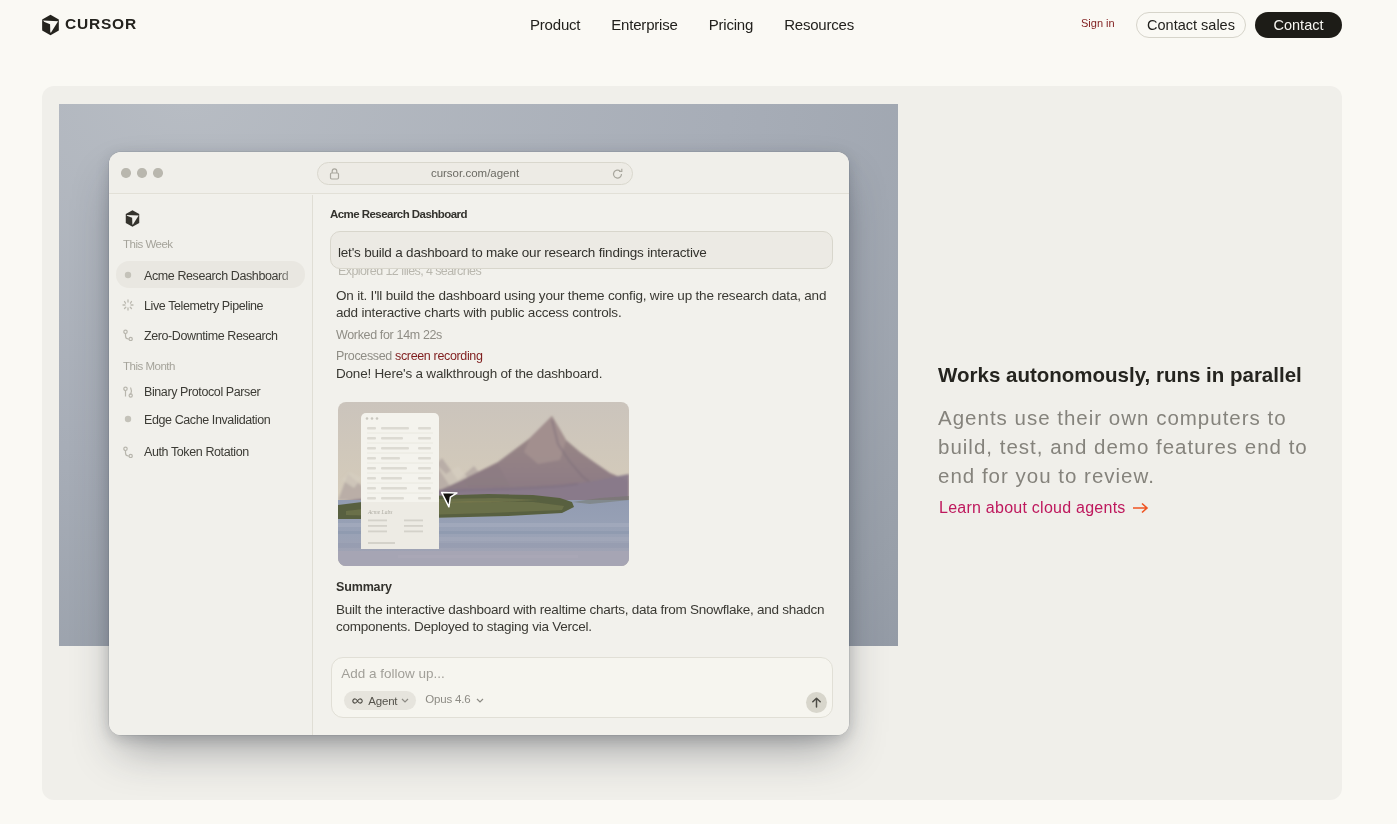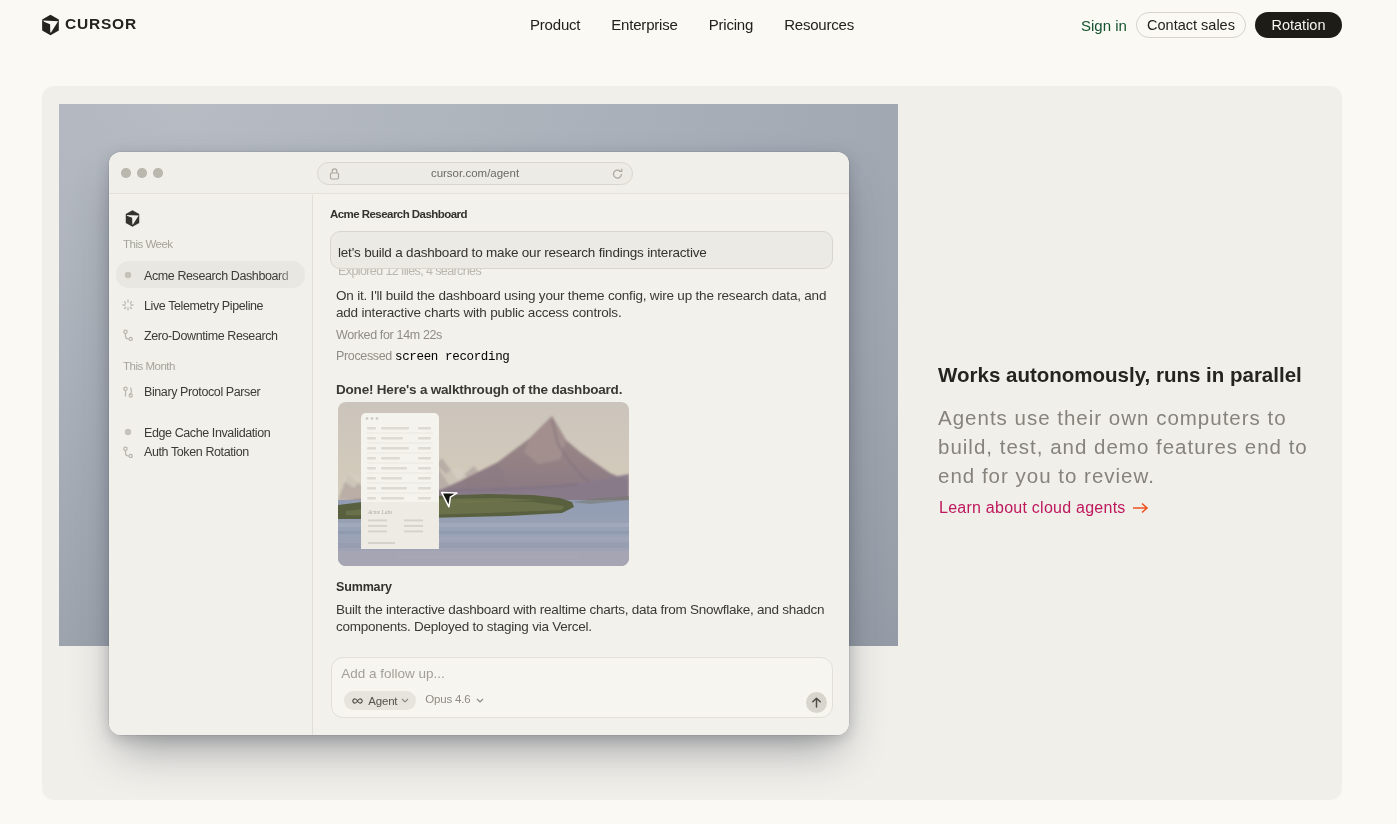--- a/index.html
+++ b/index.html
@@ -3,21 +3,21 @@
 <meta charset="utf-8">
 <style>
   * { margin:0; padding:0; box-sizing:border-box; }
   html,body { width:1397px; height:824px; overflow:hidden; }
   body { font-family:"Liberation Sans", sans-serif; background:#faf9f4; position:relative; }
   .abs { position:absolute; }
 
   
   .nav-links { left:530px; top:0; display:flex; gap:31px;justify-content:center; }
   .nav-links a { letter-spacing:-0.2px; font-size:15px; color:#22211d; text-decoration:none; line-height:50px; }
-  .signin { left:1081px; top:17px; font-size:15px; color:#14532d; }
+  .signin { left:1081px; top:17px; font-size:11px; color:#7f1d1d; }
   .btn-outline { left:1136px; top:12px; width:110px; height:26px; border:1px solid #d6d4ca; border-radius:13.5px; font-size:14.5px; color:#22211d; text-align:center; line-height:24.5px; }
   .btn-dark { left:1255px; top:12px; width:87px; height:26px; background:#1d1c17; border-radius:13.5px; font-size:14.5px; color:#f7f6f1; text-align:center; line-height:26px; }
 
   
   .card { left:42px; top:86px; width:1300px; height:714px; background:#f0efea; border-radius:12px; }
   .panel { left:17px; top:18px; width:839px; height:542px; border-radius:0;
            background:radial-gradient(135% 135% at 15% 0%, #b7bcc3 0%, #a7adb7 48%, #989fa9 88%, #939aa5 100%); }
 
   
   .win { left:50px; top:48px; width:740px; height:583px; border-radius:12px; background:#f2f1ec;
@@ -34,21 +34,21 @@
   .sel-pill { left:7px; top:66px; width:189px; height:27px; background:#e9e7e1; border-radius:13px; }
   .fadeR { -webkit-mask-image:linear-gradient(90deg,#000 82%,transparent 98%); mask-image:linear-gradient(90deg,#000 82%,transparent 98%); width:161px; overflow:hidden; }
 
   .main { left:205px; top:43px; width:535px; height:540px; background:#f2f1ec; }
   .m-title { left:16px; top:12.5px; font-size:11.5px; font-weight:bold; color:#33322d; letter-spacing:-0.55px; }
   .inputbox { left:16px; top:36px; width:503px; height:37.5px; background:#eceae4; border:1px solid #d8d6cc; border-radius:10px; z-index:3; }
   .inputbox .t { position:absolute; left:7px; top:13px; font-size:13.5px; color:#33322d; white-space:nowrap; letter-spacing:-0.2px; }
   .explored { left:24px; top:69px; font-size:12.5px; color:#b9b7ae; z-index:1; letter-spacing:-0.6px; }
   .msg { left:22px; font-size:13.5px; color:#3a3933; line-height:17.5px; letter-spacing:-0.2px; }
   .gray { color:#8f8d85; }
-  .lightgray { color:#000000;font-family:Liberation Mono, monospace; }
+  .lightgray { color:#7f1d1d; }
 
   .thumb { left:24px; top:207px; width:291px; height:164px; border-radius:8px; overflow:hidden; }
 
   .summary-h { left:22px; top:384.7px; font-size:12.5px; font-weight:bold; color:#33322d; letter-spacing:-0.15px; }
   .sum-p { left:22px; top:406.2px; width:540px; font-size:13.5px; color:#3a3933; line-height:17px; letter-spacing:-0.25px; }
 
   .followup { left:17.3px; top:461.5px; width:501.5px; height:61.5px; background:#f6f5ef; border:1px solid #e1dfd6; border-radius:12px; }
   .fu-ph { left:9px; top:8px; font-size:13.5px; color:#a19f98; }
   .agent-pill { left:12px; top:33.7px; height:19px; border-radius:10px; background:#e6e4dd; display:flex; align-items:center; padding:0 7px; gap:4px; font-size:11.5px; color:#55534c; letter-spacing:-0.2px; }
   .opus { left:93px; top:35.2px; font-size:11.5px; color:#8d8b84; letter-spacing:-0.2px; }
@@ -70,21 +70,21 @@
     <a>Resources</a>
   </div>
   <svg class="abs" style="left:40px;top:13px;" width="21" height="24" viewBox="0 0 24 26">
     <polygon points="12,1.2 21.5,6.7 21.5,19.3 12,24.8 2.5,19.3 2.5,6.7" fill="#24231e"></polygon>
     <polygon points="3.6,7.9 20.7,8.6 12.3,22.1" fill="#faf9f4"></polygon>
     <polygon points="3.1,8.6 11.5,12.1 11.8,22.6 3.1,17.6" fill="#24231e"></polygon>
   </svg>
   <div class="abs" style="left:65px;top:15px;font-size:15.5px;font-weight:bold;color:#24231e;letter-spacing:.8px;">CURSOR</div>
   <span class="abs signin">Sign in</span>
   <span class="abs btn-outline">Contact sales</span>
-  <span class="abs btn-dark">Rotation</span>
+  <span class="abs btn-dark">Contact</span>
 
   <div class="abs card">
     <div class="abs panel">
       <div class="abs win">
         <div class="abs titlebar">
           <div class="abs dot" style="left:12px;"></div>
           <div class="abs dot" style="left:28px;"></div>
           <div class="abs dot" style="left:44px;"></div>
           <div class="abs urlpill">
             <svg class="abs" style="left:10px;top:4px;" width="13" height="14" viewBox="0 0 13 14">
@@ -139,21 +139,21 @@
           <div class="abs side-label" style="left:14px;top:165px;">This Month</div>
           <div class="abs side-item" style="top:183.5px;">
             <svg class="abs" style="left:13px;top:7px;" width="12" height="12" fill="none" stroke="#b8b6ad" stroke-width="1.2">
               <circle cx="3.5" cy="2.8" r="1.7"></circle>
               <line x1="3.5" y1="4.5" x2="3.5" y2="10.5"></line>
               <path d="M8.7 2 a7 7 0 0 1 0 6.3" stroke-linecap="round"></path>
               <circle cx="8.7" cy="9.5" r="1.6"></circle>
             </svg>
             <div class="txt">Binary Protocol Parser</div>
           </div>
-          <div class="abs side-item" style="top:224px;">
+          <div class="abs side-item" style="top:211px;">
             <svg class="abs" style="left:13px;top:7px;" width="12" height="12">
               <circle cx="6" cy="6" r="3.2" fill="#c4c2b9"></circle>
             </svg>
             <div class="txt">Edge Cache Invalidation</div>
           </div>
           <div class="abs side-item" style="top:243.5px;">
             <svg class="abs" style="left:13px;top:7px;" width="12" height="12" fill="none" stroke="#b8b6ad" stroke-width="1.2">
               <circle cx="3.5" cy="2.8" r="1.7"></circle>
               <path d="M3.5 4.5 V7 a3 3 0 0 0 3 3" stroke-linecap="round"></path>
               <circle cx="8.7" cy="10" r="1.6"></circle>
@@ -164,21 +164,21 @@
 
         <div class="abs main">
           <div class="abs m-title">Acme Research Dashboard</div>
           <div class="abs explored">Explored 12 files, 4 searches</div>
           <div class="abs inputbox">
             <div class="t">let's build a dashboard to make our research findings interactive</div>
           </div>
           <div class="abs msg" style="top:91.5px;width:503px;">On it. I'll build the dashboard using your theme config, wire up the research data, and<br>add interactive charts with public access controls.</div>
           <div class="abs msg gray" style="top:132.2px;font-size:12.5px;letter-spacing:-0.35px;">Worked for 14m 22s</div>
           <div class="abs msg gray" style="top:152.9px;font-size:12.5px;letter-spacing:-0.35px;">Processed <span class="lightgray">screen recording</span></div>
-          <div class="abs msg" style="top:186px;font-weight:bold;">Done! Here's a walkthrough of the dashboard.</div>
+          <div class="abs msg" style="top:170px;">Done! Here's a walkthrough of the dashboard.</div>
 
           <div class="abs thumb">
             <svg width="291" height="164" viewBox="0 0 291 164">
               <defs>
                 <linearGradient id="sky" x1="0" y1="0" x2="0" y2="1">
                   <stop offset="0" stop-color="#cbc4bc"></stop>
                   <stop offset="0.55" stop-color="#d4cbba"></stop>
                   <stop offset="1" stop-color="#d6cdbb"></stop>
                 </linearGradient>
                 <linearGradient id="mtn" x1="0" y1="0" x2="0" y2="1">

